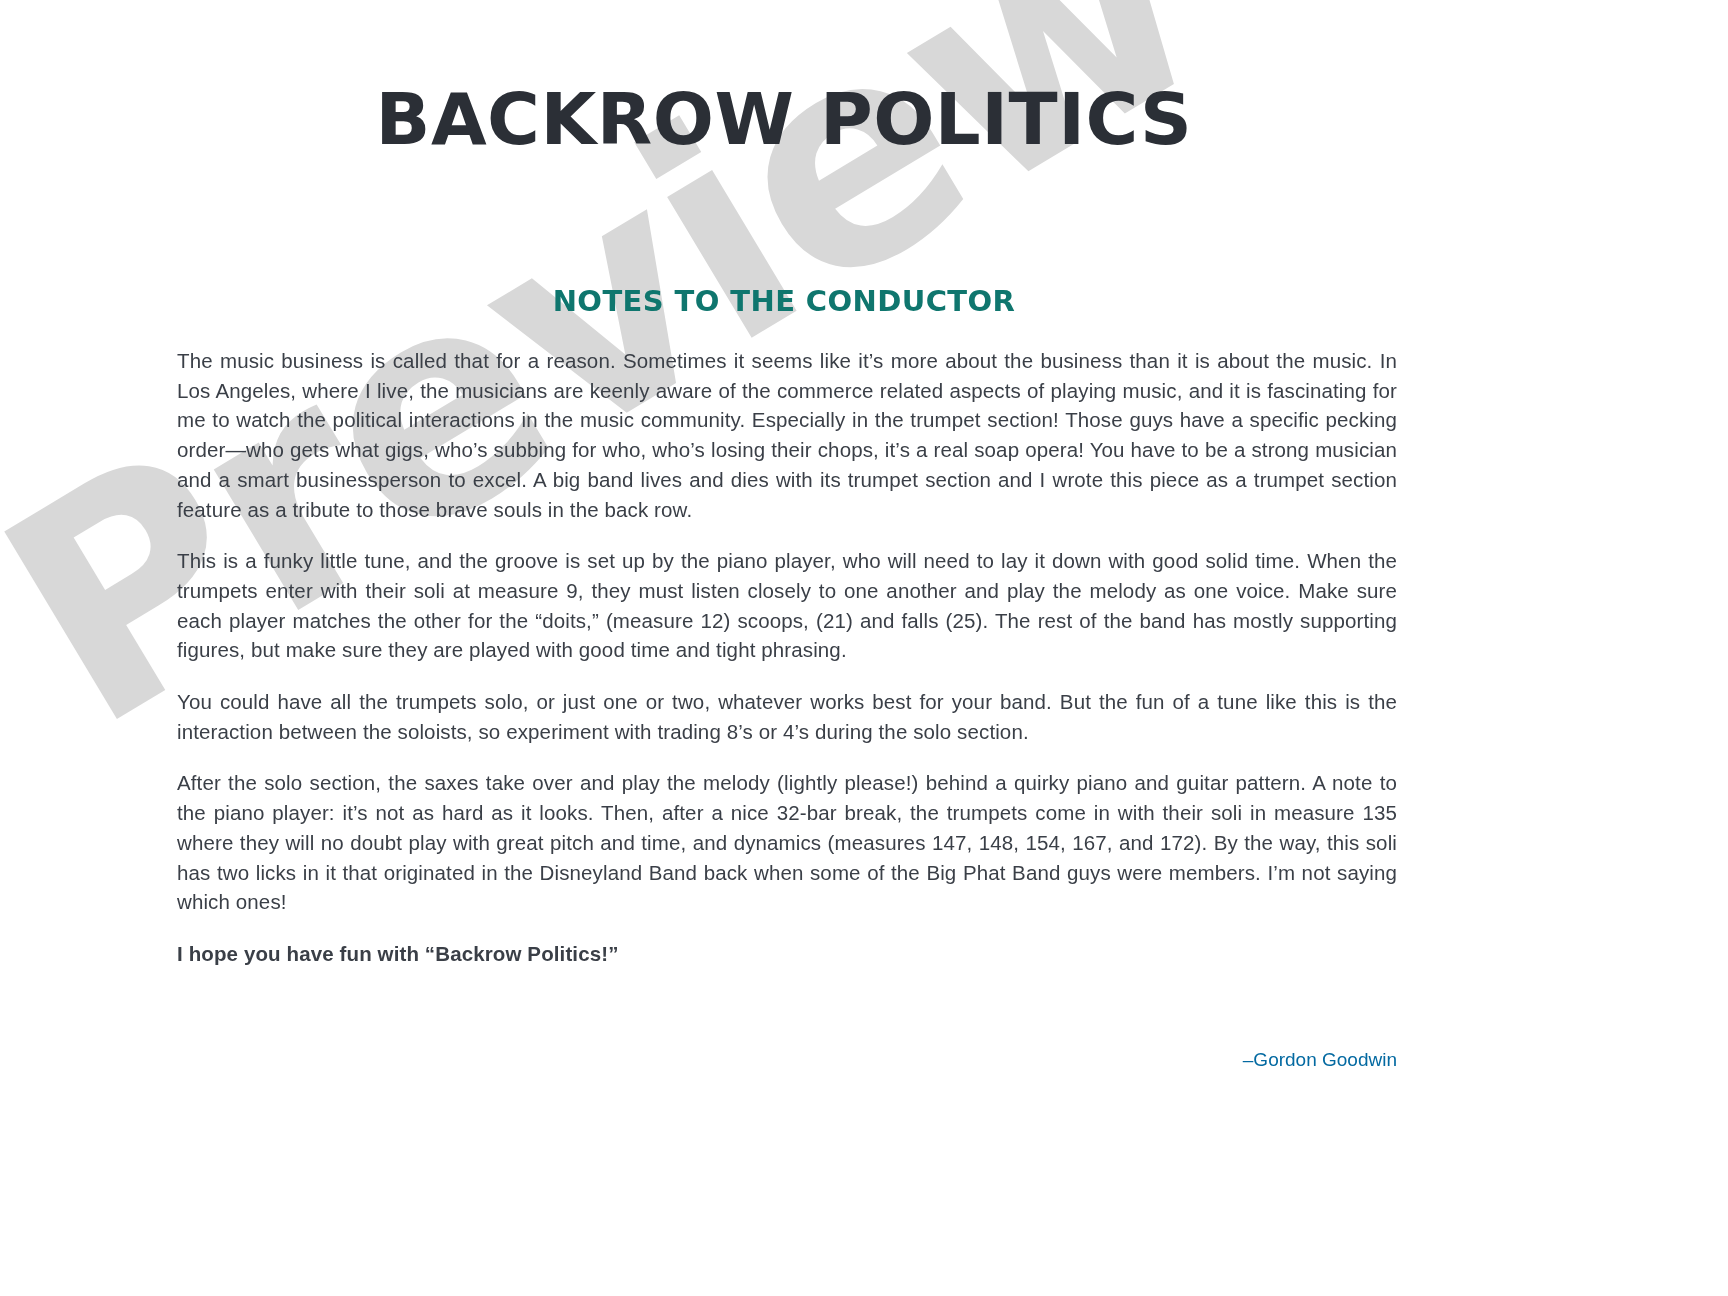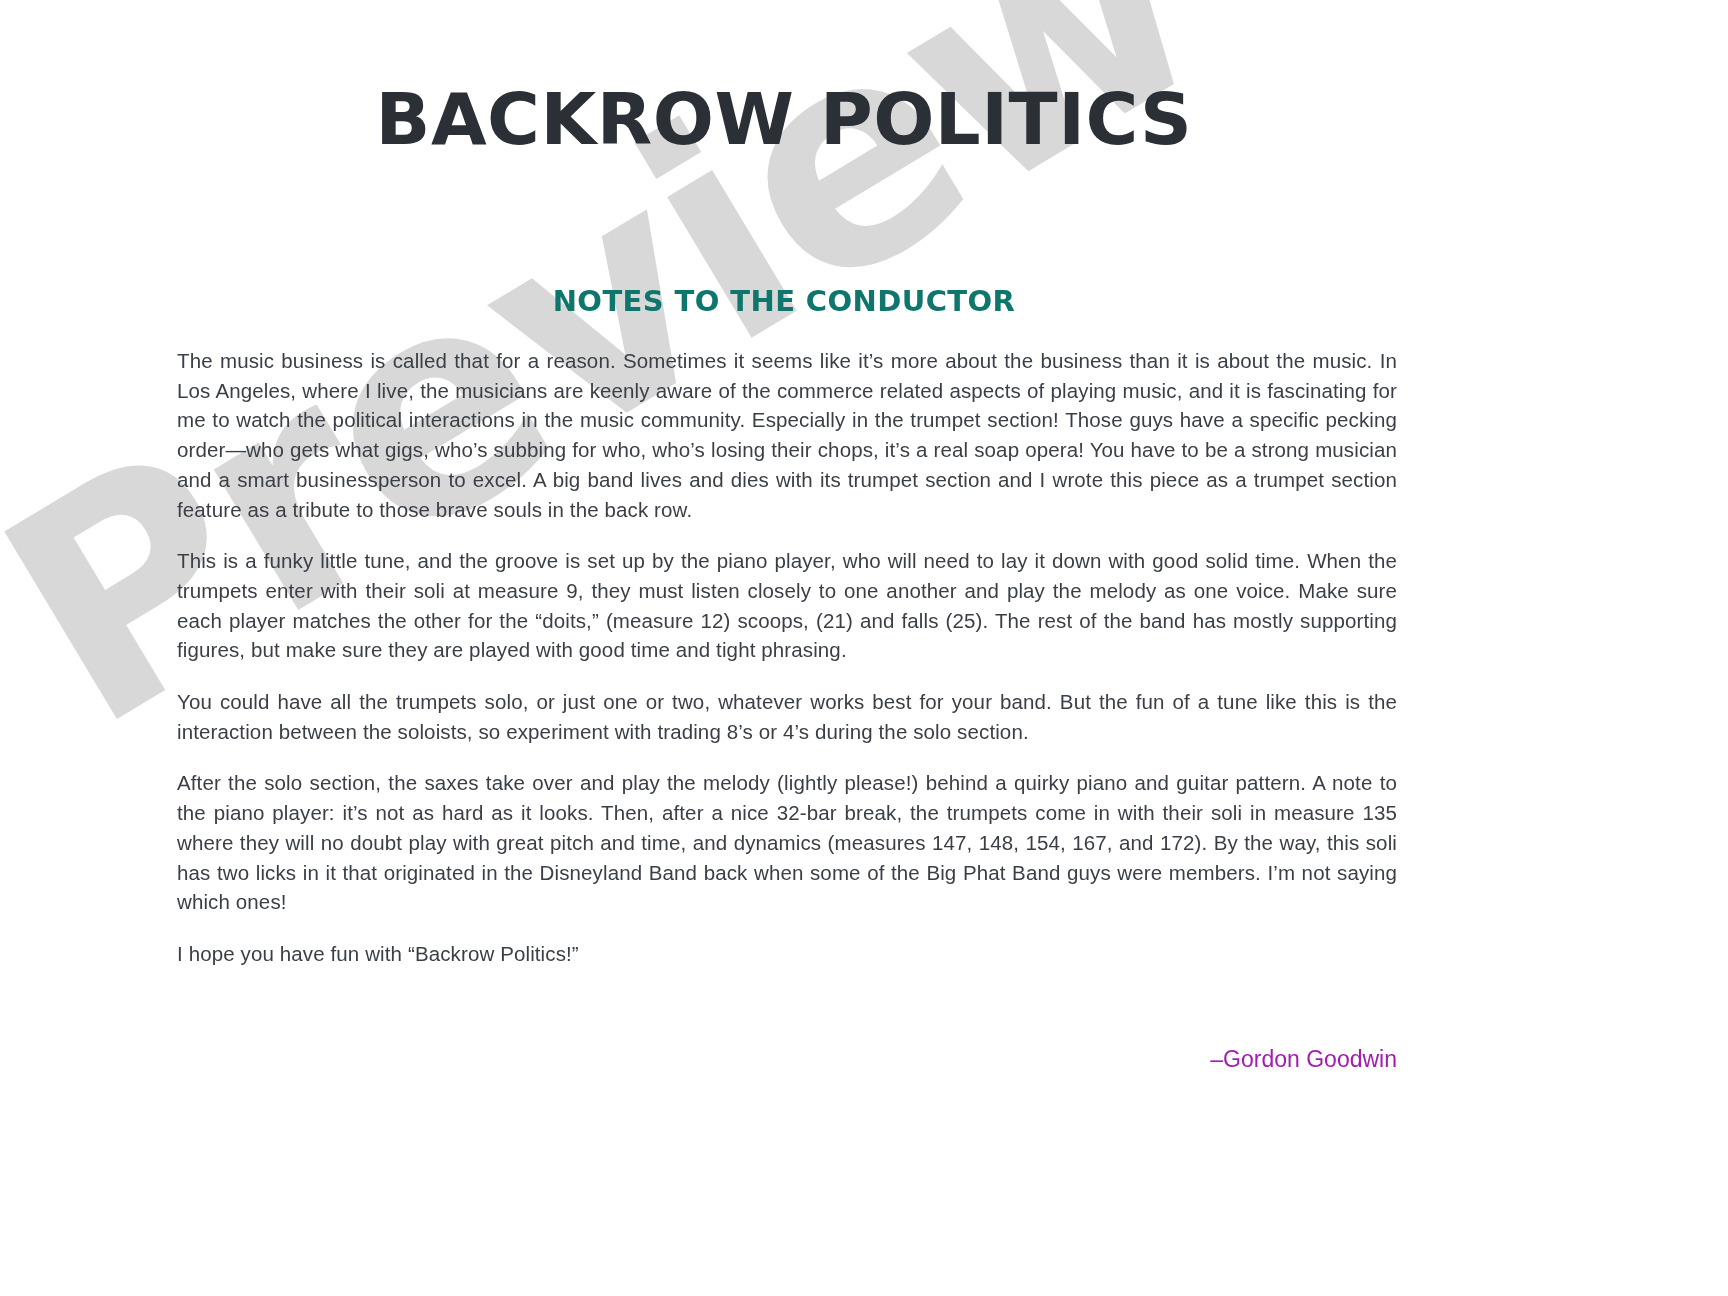--- a/index.html
+++ b/index.html
@@ -101,35 +101,36 @@
     font-size: 20.5px;
     line-height: 29.7px;
     color: #3a3f47;
     text-align: justify;
     text-justify: inter-word;
     margin: 0 0 22px 0;
     letter-spacing: 0.12px;
   }
   .body-paragraph:last-of-type {
     margin-bottom: 13px;
+    font-weight: bold;
   }
   .body-paragraph.no-justify {
     text-align: left;
   }
 
   #signature-line {
     position: absolute;
     left: 177px;
     top: 1045px;
     width: 1220px;
     text-align: right;
     font-family: "Liberation Sans", sans-serif;
-    font-size: 23px;
+    font-size: 19px;
     line-height: 29.7px;
-    color: #a21caf;
+    color: #0369a1;
   }
 </style>
 </head>
 <body>
 
 <div id="watermark-layer">
   <div id="watermark-text">Preview Only</div>
 </div>
 
 <div id="page">

